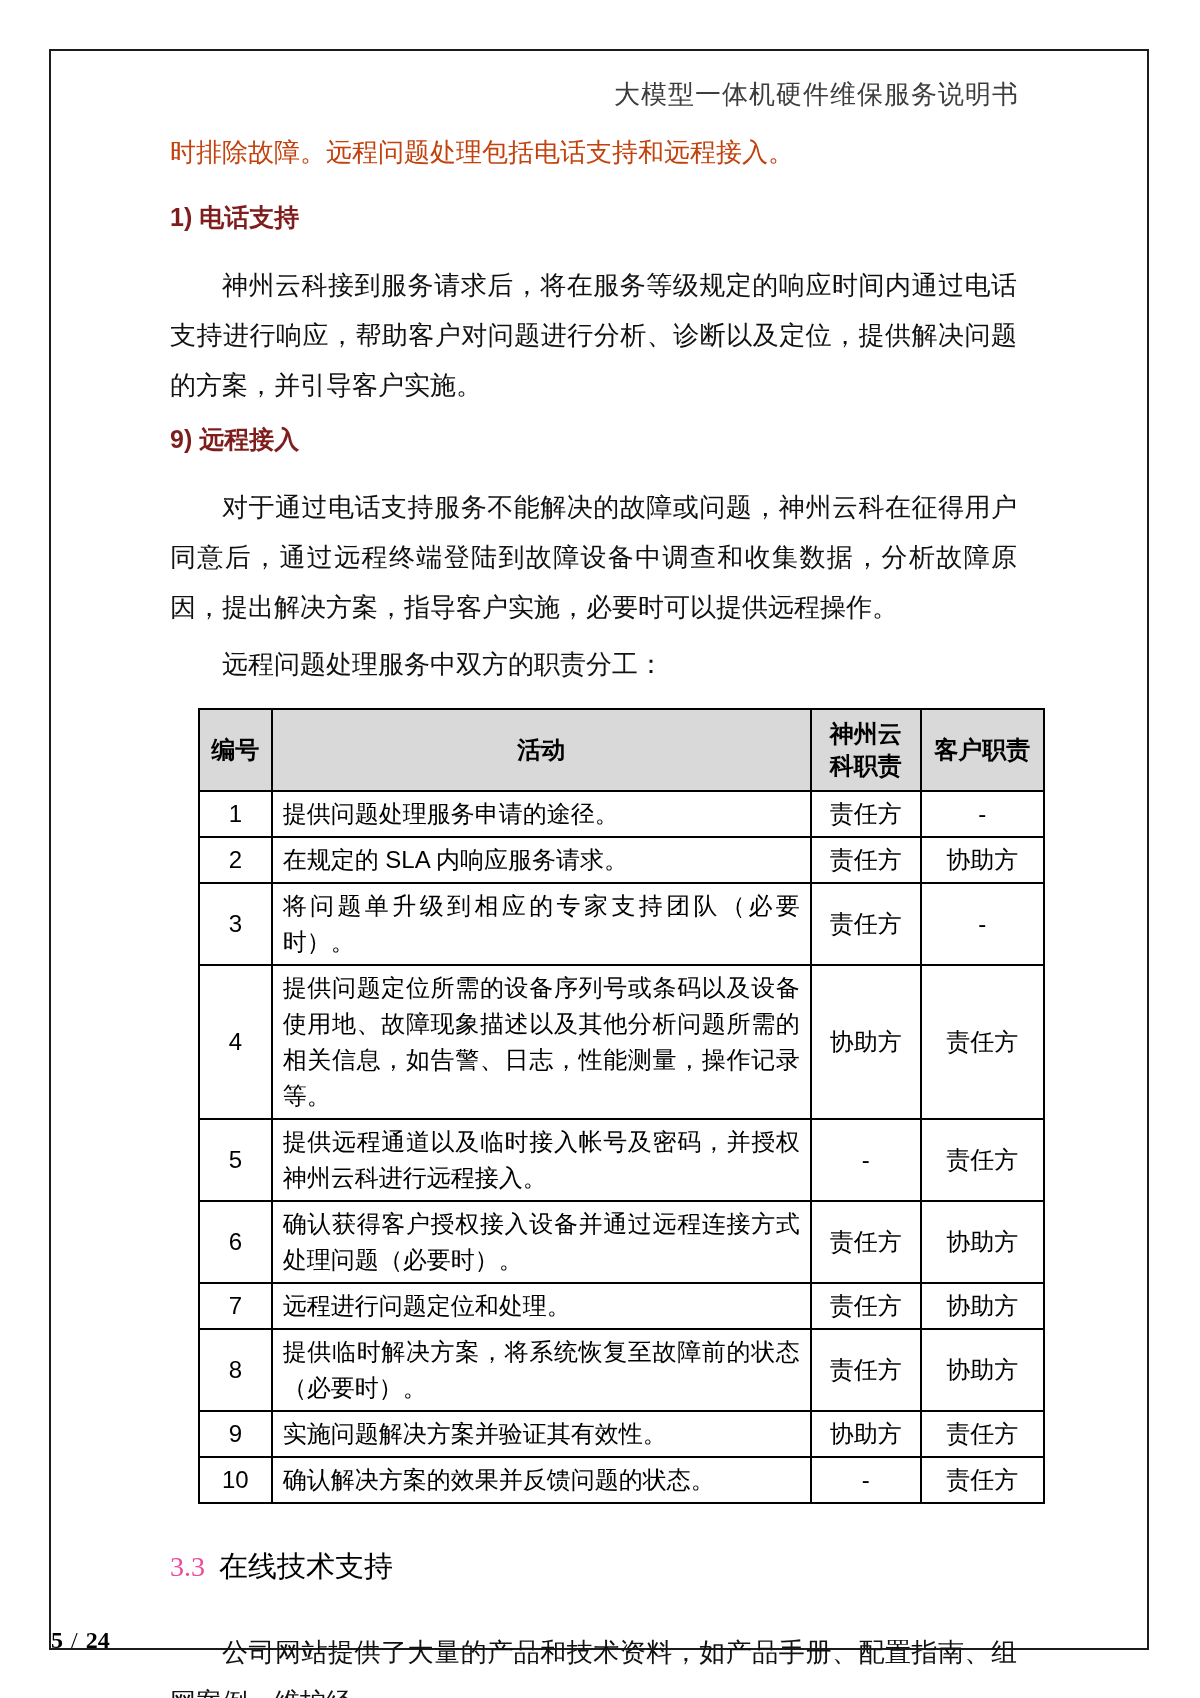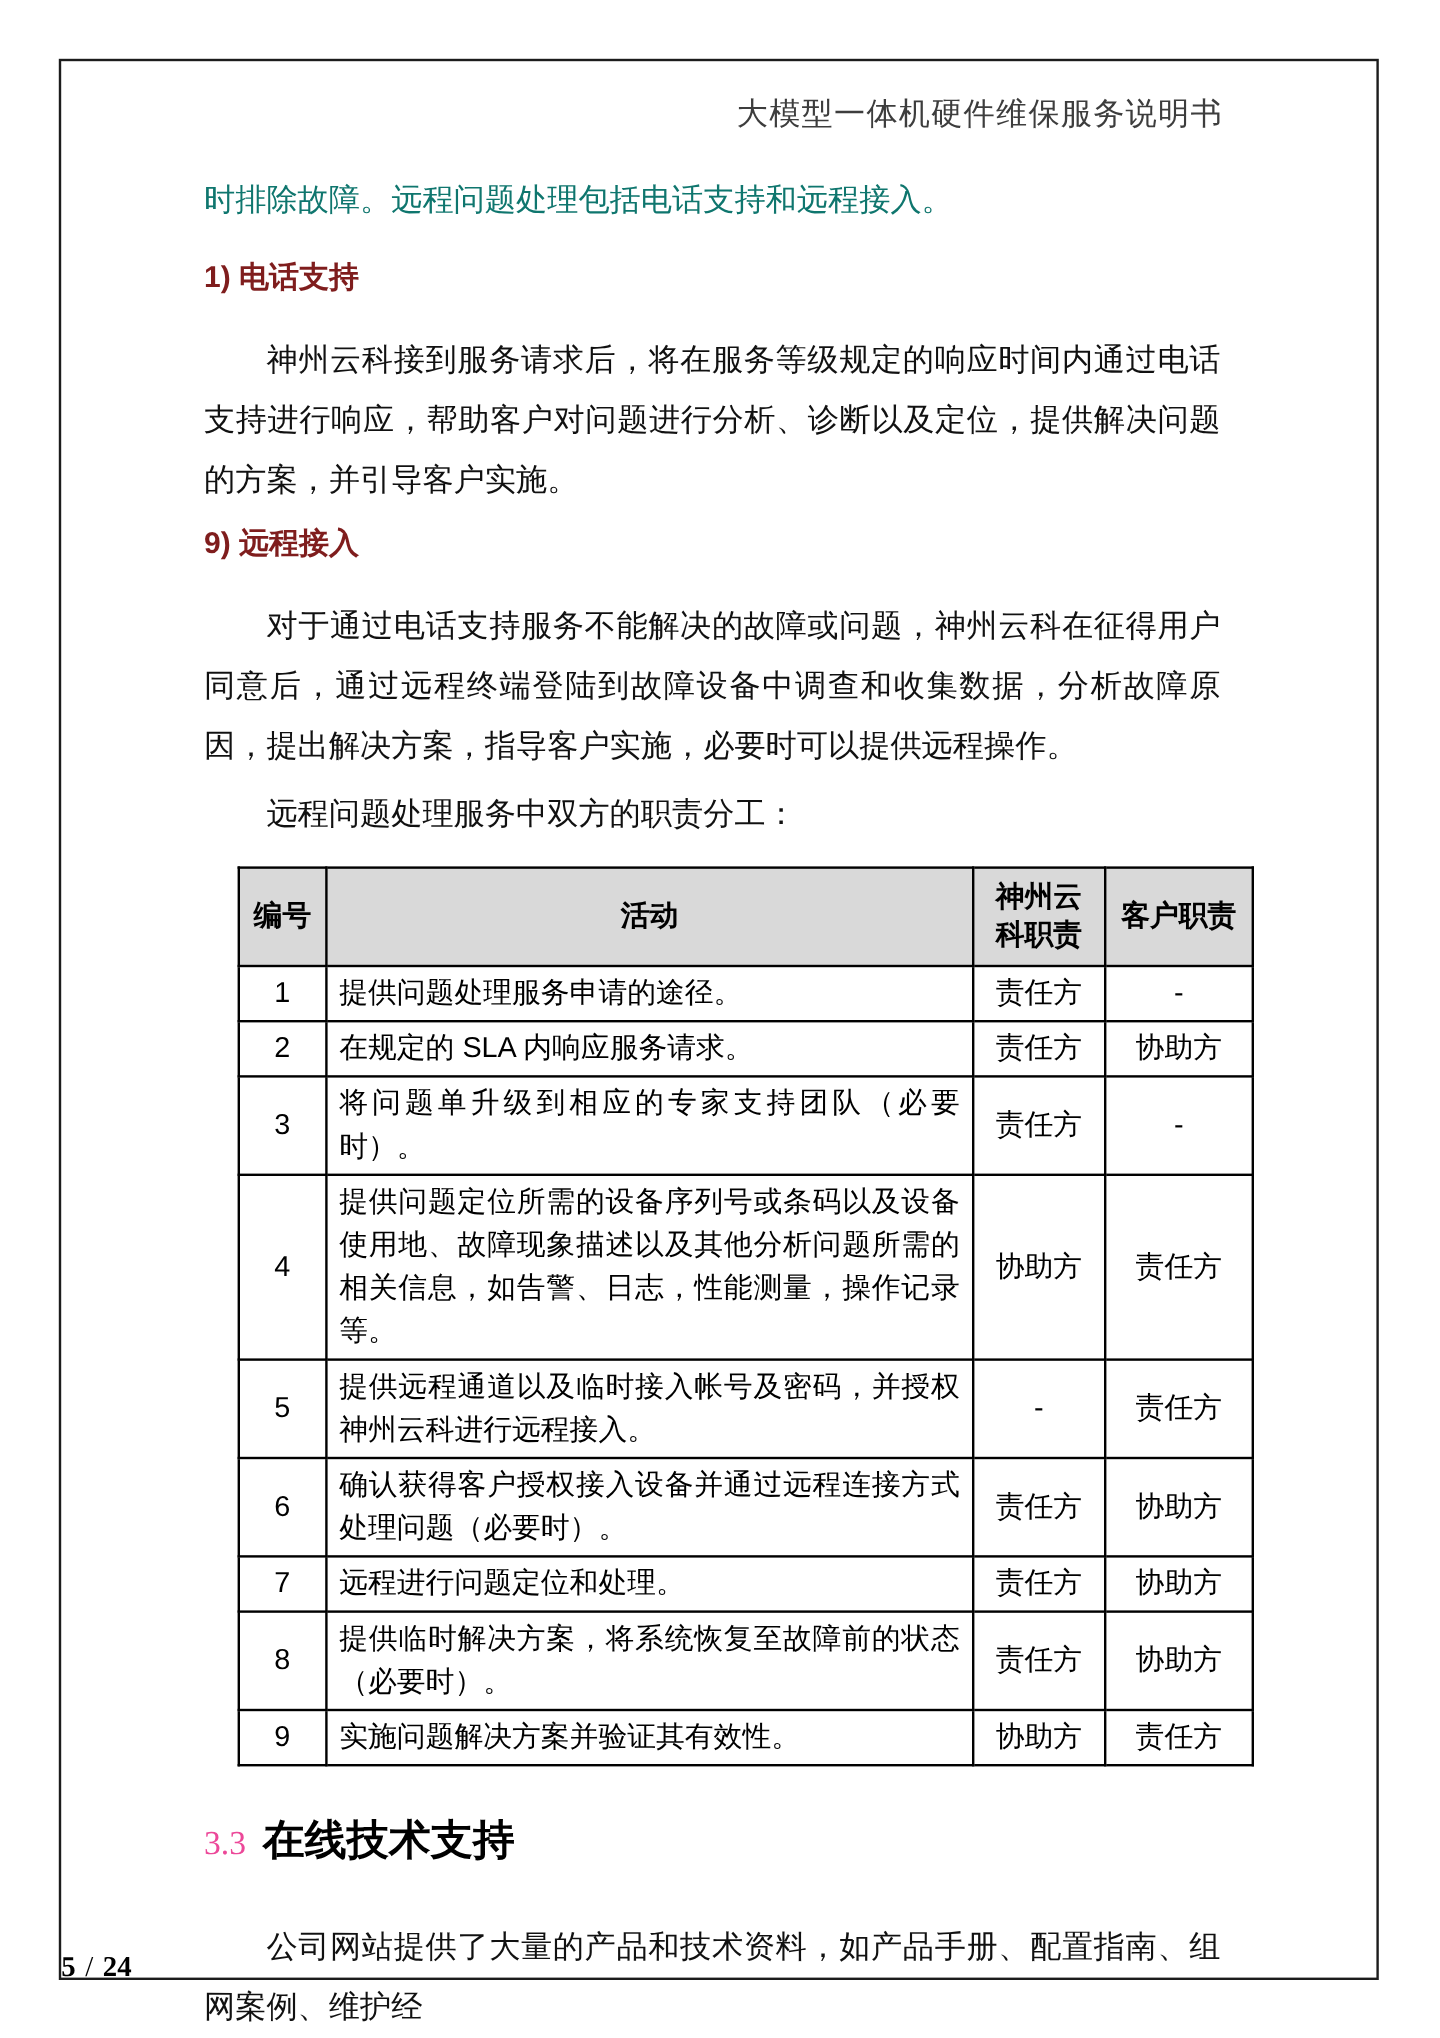--- a/index.html
+++ b/index.html
@@ -23,24 +23,24 @@
     font-family: "Liberation Serif", serif;
     font-size: 26px;
     line-height: 30px;
     color: #3d3d3d;
     letter-spacing: 1px;
   }
   .content {
     padding: 0 130px 0 119px;
   }
   .lead-line {
-    margin-top: 38px;
+    margin-top: 24px;
     font-size: 26px;
     line-height: 36px;
-    color: #0f766e;
+    color: #c2410c;
   }
   .list-heading {
     margin-top: 28px;
     font-size: 25px;
     line-height: 38px;
     font-weight: bold;
     color: #7f1d1d;
   }
   .para {
     margin-top: 24px;
@@ -88,22 +88,22 @@
     margin-top: 42px;
     line-height: 40px;
   }
   .sec-num {
     font-family: "Liberation Serif", serif;
     font-size: 28px;
     color: #ec4899;
     margin-right: 14px;
   }
   .sec-title {
-    font-size: 35px;
-    font-weight: bold;
+    font-size: 29px;
+    font-weight: normal;
     color: #000;
     text-align: right;
   }
   .last-para { margin-top: 36px; }
   .doc-footer {
     position: absolute;
     left: 0; top: 1576px;
     width: 100%;
     font-family: "Liberation Serif", serif;
     font-size: 24px;
@@ -198,20 +198,26 @@
             <td class="cell-activity">提供临时解决方案，将系统恢复至故障前的状态（必要时）。</td>
             <td class="cell-role">责任方</td>
             <td class="cell-role">协助方</td>
           </tr>
           <tr>
             <td class="cell-no">9</td>
             <td class="cell-activity">实施问题解决方案并验证其有效性。</td>
             <td class="cell-role">协助方</td>
             <td class="cell-role">责任方</td>
           </tr>
+          <tr>
+            <td class="cell-no">10</td>
+            <td class="cell-activity">确认解决方案的效果并反馈问题的状态。</td>
+            <td class="cell-role">-</td>
+            <td class="cell-role">责任方</td>
+          </tr>
         </tbody>
     </table>
 
     <div class="section-heading">
       <span class="sec-num">3.3</span><span class="sec-title">在线技术支持</span>
     </div>
 
     <p class="para indent last-para">公司网站提供了大量的产品和技术资料，如产品手册、配置指南、组网案例、维护经</p>
 
   </div>

